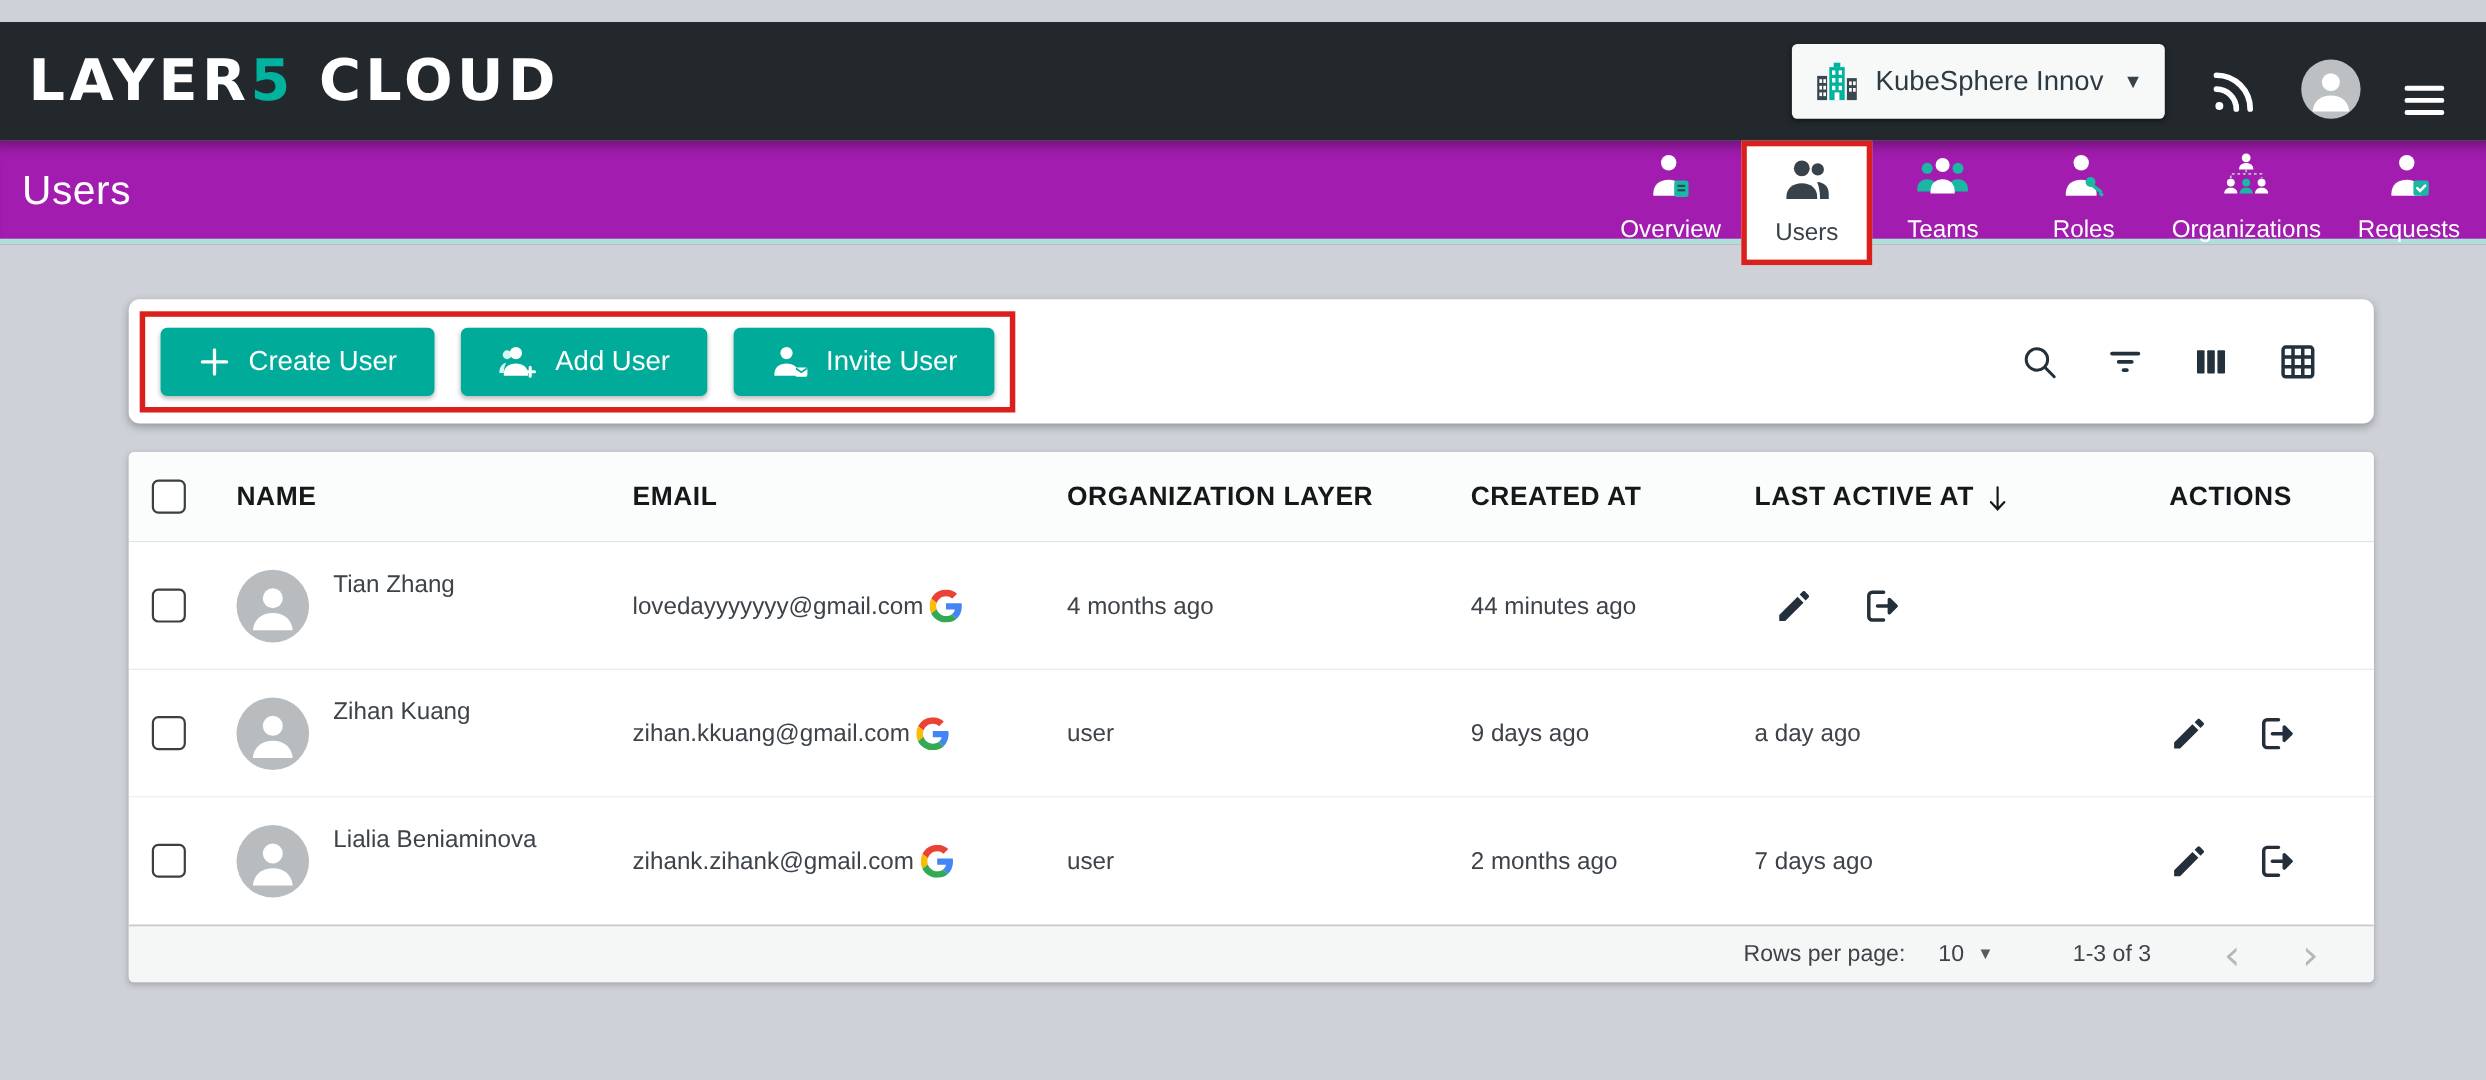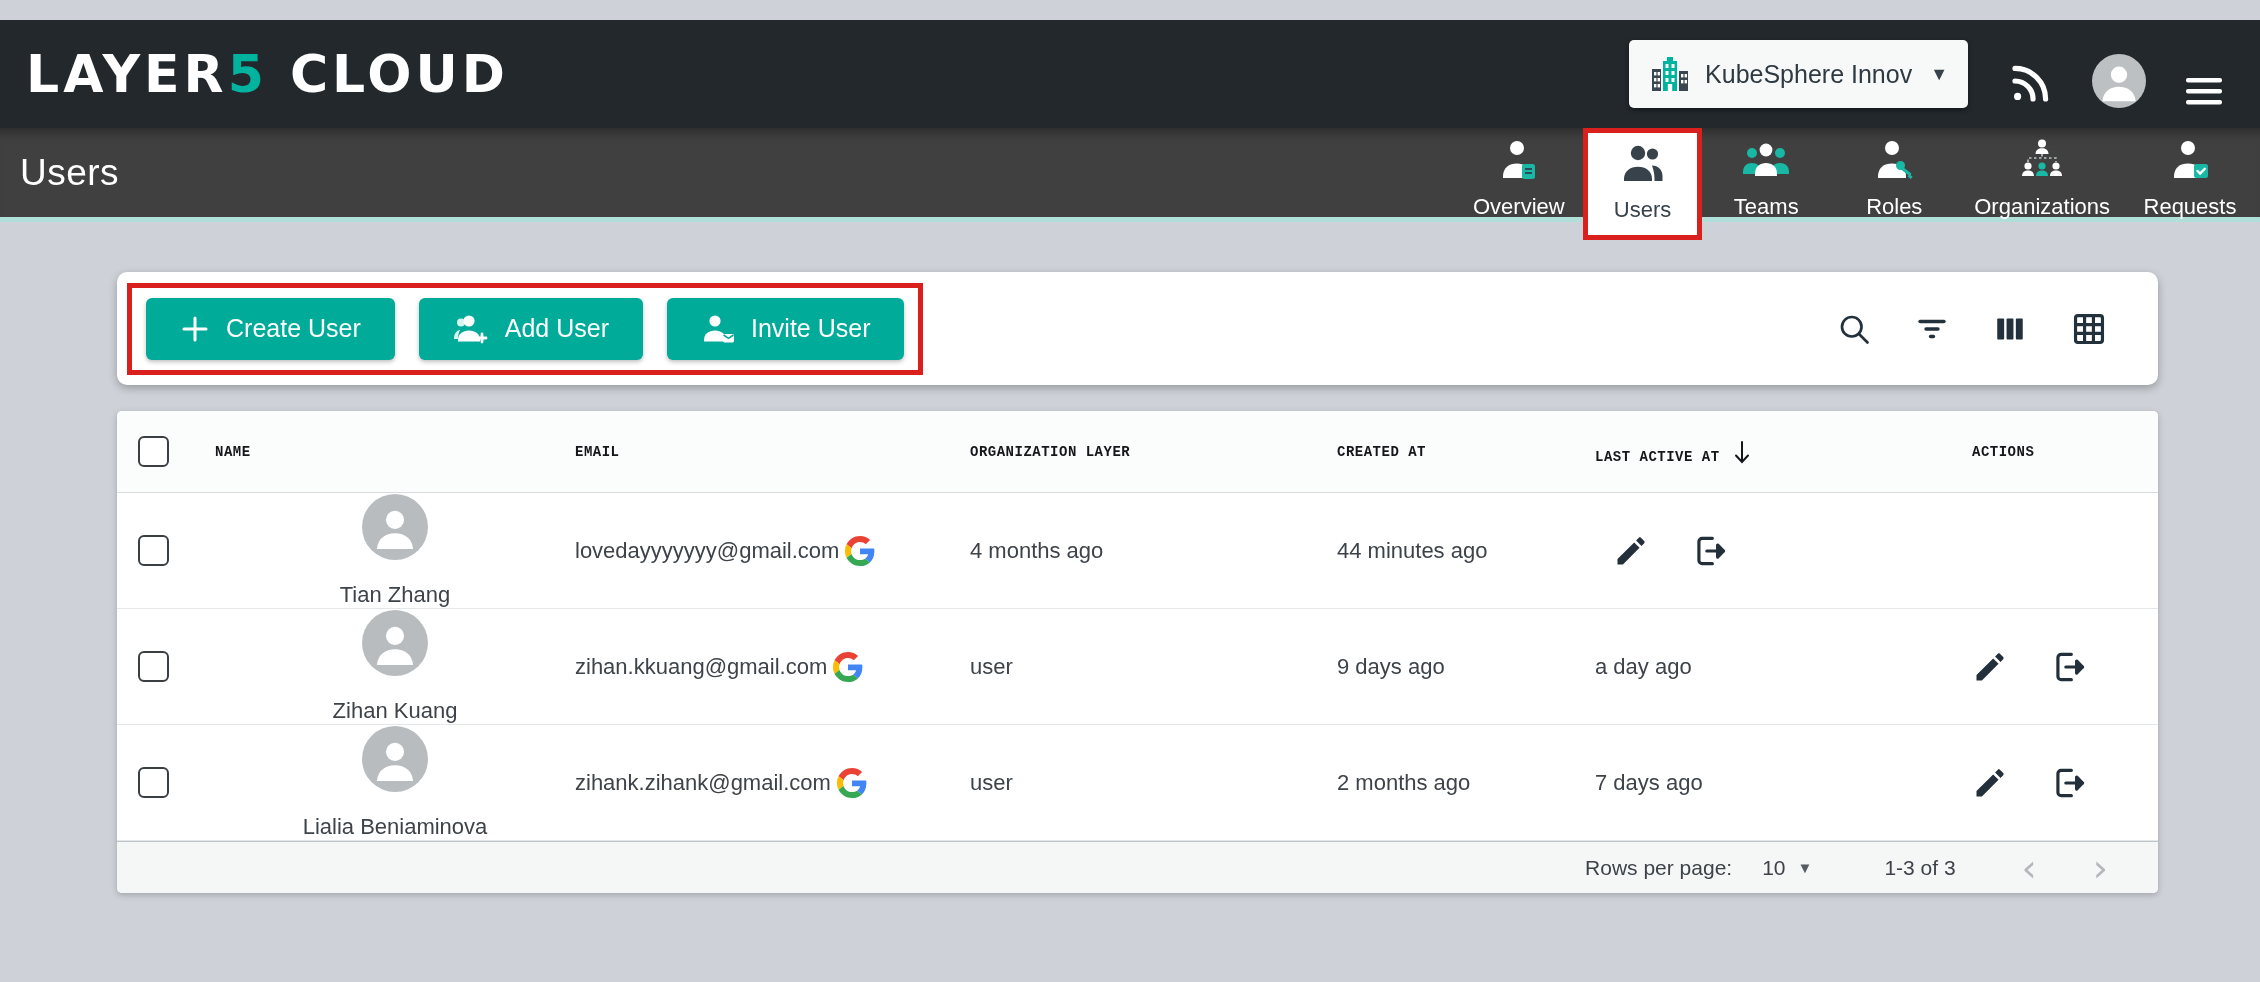--- a/index.html
+++ b/index.html
@@ -10,21 +10,21 @@
   .topbar { height:108px; background:#23282d; display:flex; align-items:center; justify-content:space-between; padding:0 36px 0 26px;margin-top:20px; }
   .logo { font-weight:900; font-size:52px; letter-spacing:4px; color:#fff; white-space:pre; font-family:"DejaVu Sans", sans-serif; }
   .logo .logo-5 { color:#00b39f; }
   .topbar-right { display:flex; align-items:flex-end; gap:38px; }
   .org-switcher { display:flex; align-items:center; gap:14px; background:#f7f9f9; border:none; border-radius:5px; height:68px; padding:0 20px; font-family:inherit; font-size:25px; color:#2e3a42; box-shadow:0 2px 5px rgba(0,0,0,.45); cursor:pointer; }
   .org-caret { font-size:18px; color:#37424a; margin-left:4px; }
   .icon-btn { background:none; border:none; cursor:pointer; display:flex; align-items:center; }
   .avatar-top { width:54px; height:54px; border-radius:50%; background:#bdc0c2; display:flex; align-items:center; justify-content:center; overflow:hidden; }
 
   
-  .subnav { height:94px; background:#404040; position:relative; display:flex; align-items:center; justify-content:space-between; border-bottom:5px solid #b0ded8; box-shadow:inset 0 14px 12px -10px rgba(0,0,0,.35); }
+  .subnav { height:94px; background:#a21caf; position:relative; display:flex; align-items:center; justify-content:space-between; border-bottom:5px solid #b0ded8; box-shadow:inset 0 14px 12px -10px rgba(0,0,0,.35); }
   .page-title { color:#fff; font-size:37px; font-weight:500; margin-left:20px; letter-spacing:.5px; }
   .nav-tabs { display:flex; align-items:flex-end; height:100%; margin-right:6px; }
   .tab { display:flex; flex-direction:column; align-items:center; padding:10px 16px 12px; min-width:128px; cursor:pointer; height:100%; }
   .tab .tab-label { color:#fff; font-size:22px; margin-top:8px; }
   .tab-active-wrap { display:flex; flex-direction:column; align-items:stretch; height:100%; cursor:pointer; }
   .tab-active { background:#fff; border:5px solid #d9201c; display:flex; flex-direction:column; align-items:center; justify-content:center; padding:10px 26px 12px; flex:1; }
   .tab-active .tab-label { color:#37424a; font-size:22px; margin-top:8px; }
   .tab-underline { height:7px; background:#0fa391; }
 
   
@@ -33,25 +33,25 @@
   .toolbar-card { border-radius:10px; box-shadow:0 3px 8px rgba(0,0,0,.28); height:113px; display:flex; align-items:center; justify-content:space-between; padding:0 50px 0 0; }
   .btn-annotation { border:5px solid #d9201c; display:flex; align-items:center; gap:24px; padding:10px 14px; margin-left:10px; background:transparent; }
   .teal-btn { display:flex; align-items:center; gap:16px; background:#00ab99; color:#fff; border:none; border-radius:6px; height:62px; padding:0 34px; font-family:inherit; font-size:25px; cursor:pointer; box-shadow:0 2px 4px rgba(0,0,0,.25); }
   .toolbar-icons { display:flex; align-items:center; gap:42px; }
   .tool-icon { background:none; border:none; cursor:pointer; display:flex; color:#22313c; }
 
   
   .table-card { margin-top:26px; border-radius:5px; box-shadow:0 2px 6px rgba(0,0,0,.22); overflow:hidden; }
   .trow { display:grid; grid-template-columns:98px 360px 395px 367px 258px 359px 1fr; align-items:center; }
   .thead { height:82px; background:#fbfcfc; border-bottom:1px solid #d9dcdf; }
-  .th { font-size:14px; font-weight:700; color:#15181b; letter-spacing:.5px; display:flex; align-items:flex-end; gap:10px;font-family:Liberation Mono, monospace; }
+  .th { font-size:24px; font-weight:700; color:#15181b; letter-spacing:.5px; display:flex; align-items:flex-end; gap:10px; }
   .tbody-row { height:116px; background:#fff; border-bottom:1px solid #e4e7e9; }
   .checkbox-cell { display:flex; justify-content:flex-start; padding-left:21px; }
   .checkbox { width:31px; height:31px; border:2.5px solid #3a3f44; border-radius:6px; background:#fff; cursor:pointer; }
-  .name-cell { display:flex; align-items:center; gap:22px;flex-direction:column; }
+  .name-cell { display:flex; align-items:flex-start; gap:22px; }
   .avatar-row { width:66px; height:66px; border-radius:50%; background:#b9bcbe; flex:none; display:flex; align-items:center; justify-content:center; overflow:hidden; }
   .cell-text { font-size:22px; color:#3d4349; }
   .email-cell { display:flex; align-items:center; gap:6px; }
   .actions-cell { display:flex; align-items:center; gap:42px; padding-left:18px; }
   .action-btn { background:none; border:none; cursor:pointer; display:flex; color:#232f3a; }
 
   
   .tfoot { height:52px; background:#f5f6f6; border-top:1px solid #bfc4c9; display:flex; align-items:center; justify-content:flex-end; gap:0; padding-right:50px; }
   .tfoot .label { font-size:21px; color:#3d4349; }
   .rpp-select { display:flex; align-items:center; gap:12px; margin:0 0 0 30px; cursor:pointer; }

